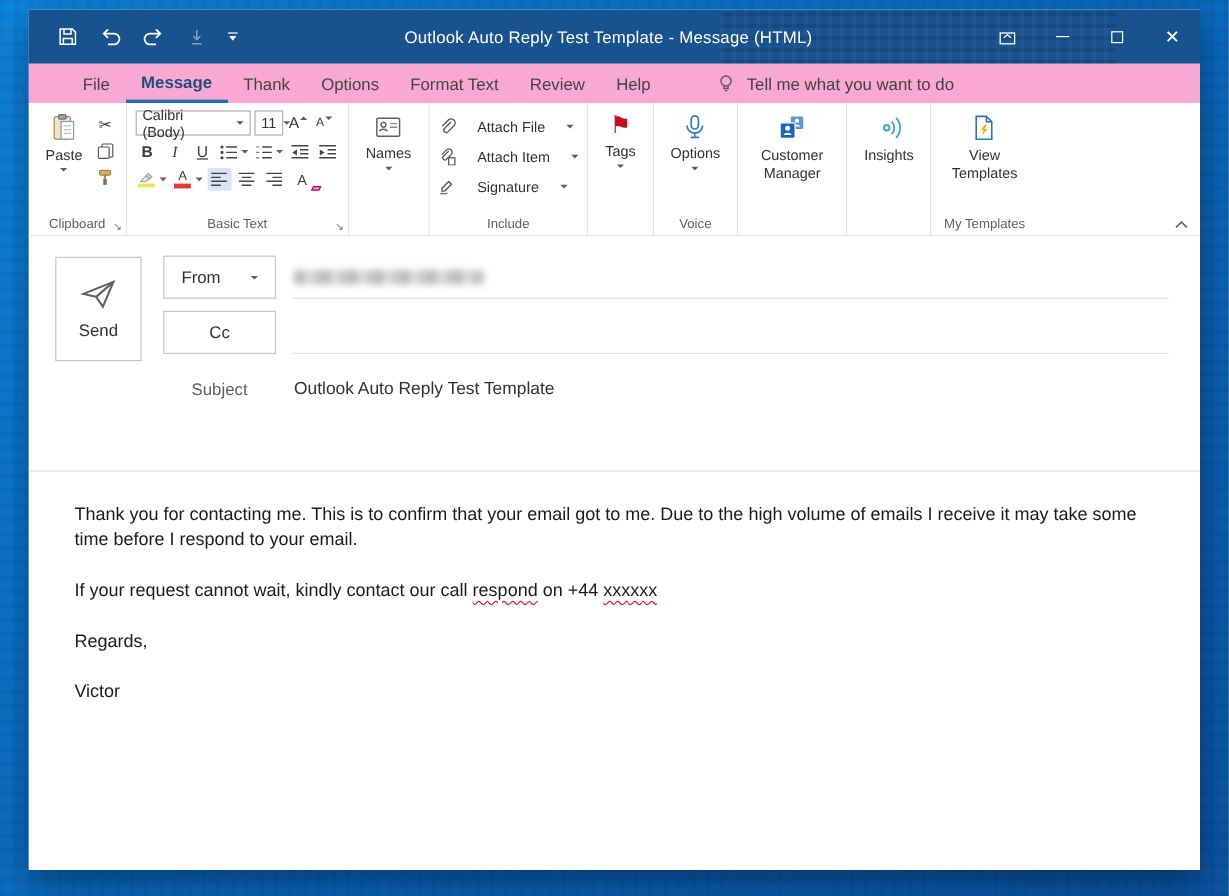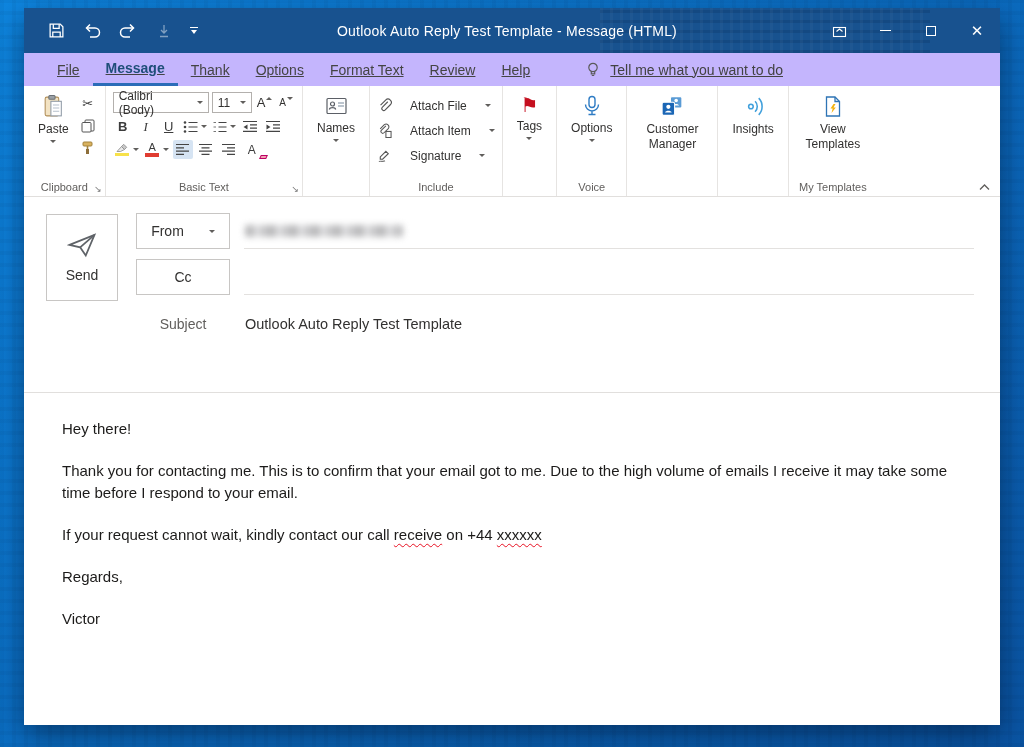--- a/index.html
+++ b/index.html
@@ -32,22 +32,22 @@
   .qatc { display:flex; flex-direction:column; align-items:center; gap:2px; }
   .qbar { width:8px; height:1px; background:#fff; }
   .tri { width:0; height:0; border-left:3.5px solid transparent; border-right:3.5px solid transparent; border-top:4px solid #fff; }
   .wtitle { flex:1; text-align:center; z-index:1; letter-spacing:.2px; }
   .wctrls { display:flex; z-index:1; }
   .wc { width:46px; height:45px; display:flex; align-items:center; justify-content:center; color:#fff; }
   .maxbox { width:10px; height:10px; border:1.2px solid #fff; }
   .minbar { width:11px; height:1.4px; background:#fff; }
 
   
-  .tabs { height:33px; flex:0 0 33px; display:flex; align-items:stretch; padding-left:20px;
-    font-size:14px; color:#444; background:#c4b5fd;text-decoration:underline; }
+  .tabs { height:33px; flex:0 0 33px; display:flex; align-items:stretch; padding-left:32px;
+    font-size:14px; color:#444; background:#f9a8d4; }
   .tab { display:flex; align-items:center; padding:0 13px; cursor:default; }
   .tab.active { color:#1f4e79; font-weight:bold; border-bottom:3px solid #2b6cb8; }
   .tellme { display:flex; align-items:center; gap:9px; margin-left:42px; color:#424242; }
 
   
   .ribbon { position:relative; height:111px; flex:0 0 111px; display:flex;
     border-bottom:1px solid #e1dfdd; background:#fff; font-size:12px; color:#323130; }
   .grp { position:relative; display:flex; padding:5px 7px 20px 7px; border-right:1px solid #e6e4e2; }
   .grp-label { position:absolute; left:0; right:0; bottom:3px; text-align:center;
     font-size:11px; color:#605e5c; }
@@ -57,21 +57,21 @@
   .caret { width:0; height:0; border-left:3px solid transparent; border-right:3px solid transparent;
     border-top:3.5px solid #605e5c; display:inline-block; }
   .mini { width:20px; height:19px; display:flex; align-items:center; justify-content:center; color:#3c3c3c; }
   .col { display:flex; flex-direction:column; justify-content:flex-start; gap:3px; margin-left:2px; padding-top:3px; }
 
   .bt-rows { display:flex; flex-direction:column; gap:4px; padding-top:1px; }
   .btrow { display:flex; align-items:center; gap:3px; }
   .combo { border:1px solid #b3b0ad; height:21px; background:#fff; display:flex; align-items:center;
     gap:6px; padding:0 5px; font-size:12px; color:#323130; }
   .combo.font { width:96px; justify-content:space-between; }
-  .combo.size { width:40px; justify-content:space-between; }
+  .combo.size { width:24px; justify-content:space-between; }
   .afont { display:flex; align-items:flex-start; gap:1px; padding:0 2px; }
   .afont .A { font-size:13px; line-height:13px; }
   .afont.small .A { font-size:10px; line-height:12px; }
   .cup { width:0; height:0; border-left:3px solid transparent; border-right:3px solid transparent;
     border-bottom:3.5px solid #605e5c; display:inline-block; margin-top:1px; }
   .bld { font-weight:bold; font-size:13px; }
   .itl { font-style:italic; font-family:"Liberation Serif",serif; font-size:13px; }
   .und { text-decoration:underline; font-size:13px; }
   .stack { display:flex; flex-direction:column; align-items:center; gap:1px; padding:0 2px; }
   .bar { width:14px; height:3.5px; }
@@ -451,21 +451,20 @@
           <span class="fline"></span>
         </div>
         <div class="srow">
           <span class="subj-label">Subject</span>
           <span class="subj-val">Outlook Auto Reply Test Template</span>
         </div>
       </div>
     </div>
 
     <div class="msgbody">
-      <p>Hey there!</p>
       <p>Thank you for contacting me. This is to confirm that your email got to me. Due to the high volume of emails I receive it may take some time before I respond to your email.</p>
-      <p><span>If your request cannot wait, kindly contact our call </span><span class="sp">receive</span><span> on +44 </span><span class="sp">xxxxxx</span></p>
+      <p><span>If your request cannot wait, kindly contact our call </span><span class="sp">respond</span><span> on +44 </span><span class="sp">xxxxxx</span></p>
       <p>Regards,</p>
       <p>Victor</p>
     </div>
 
   </div>
 </div>
 
 </body></html>

